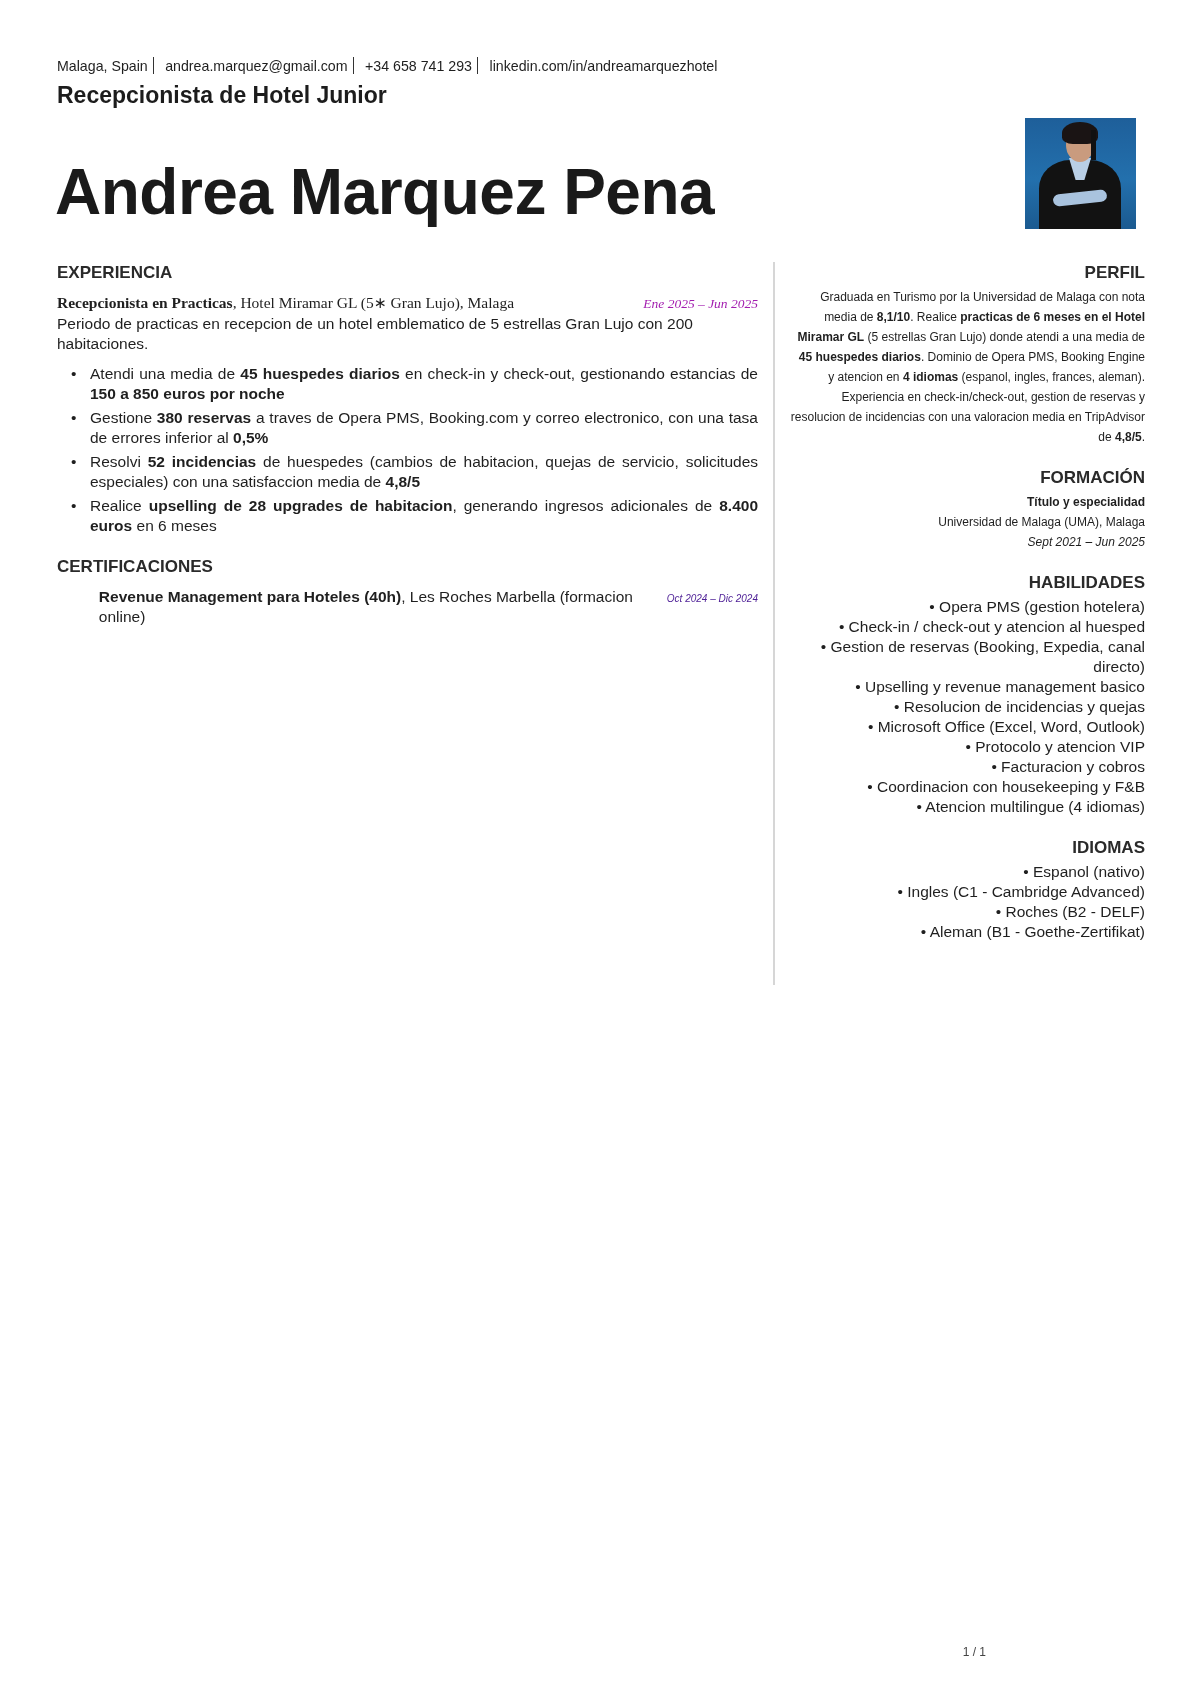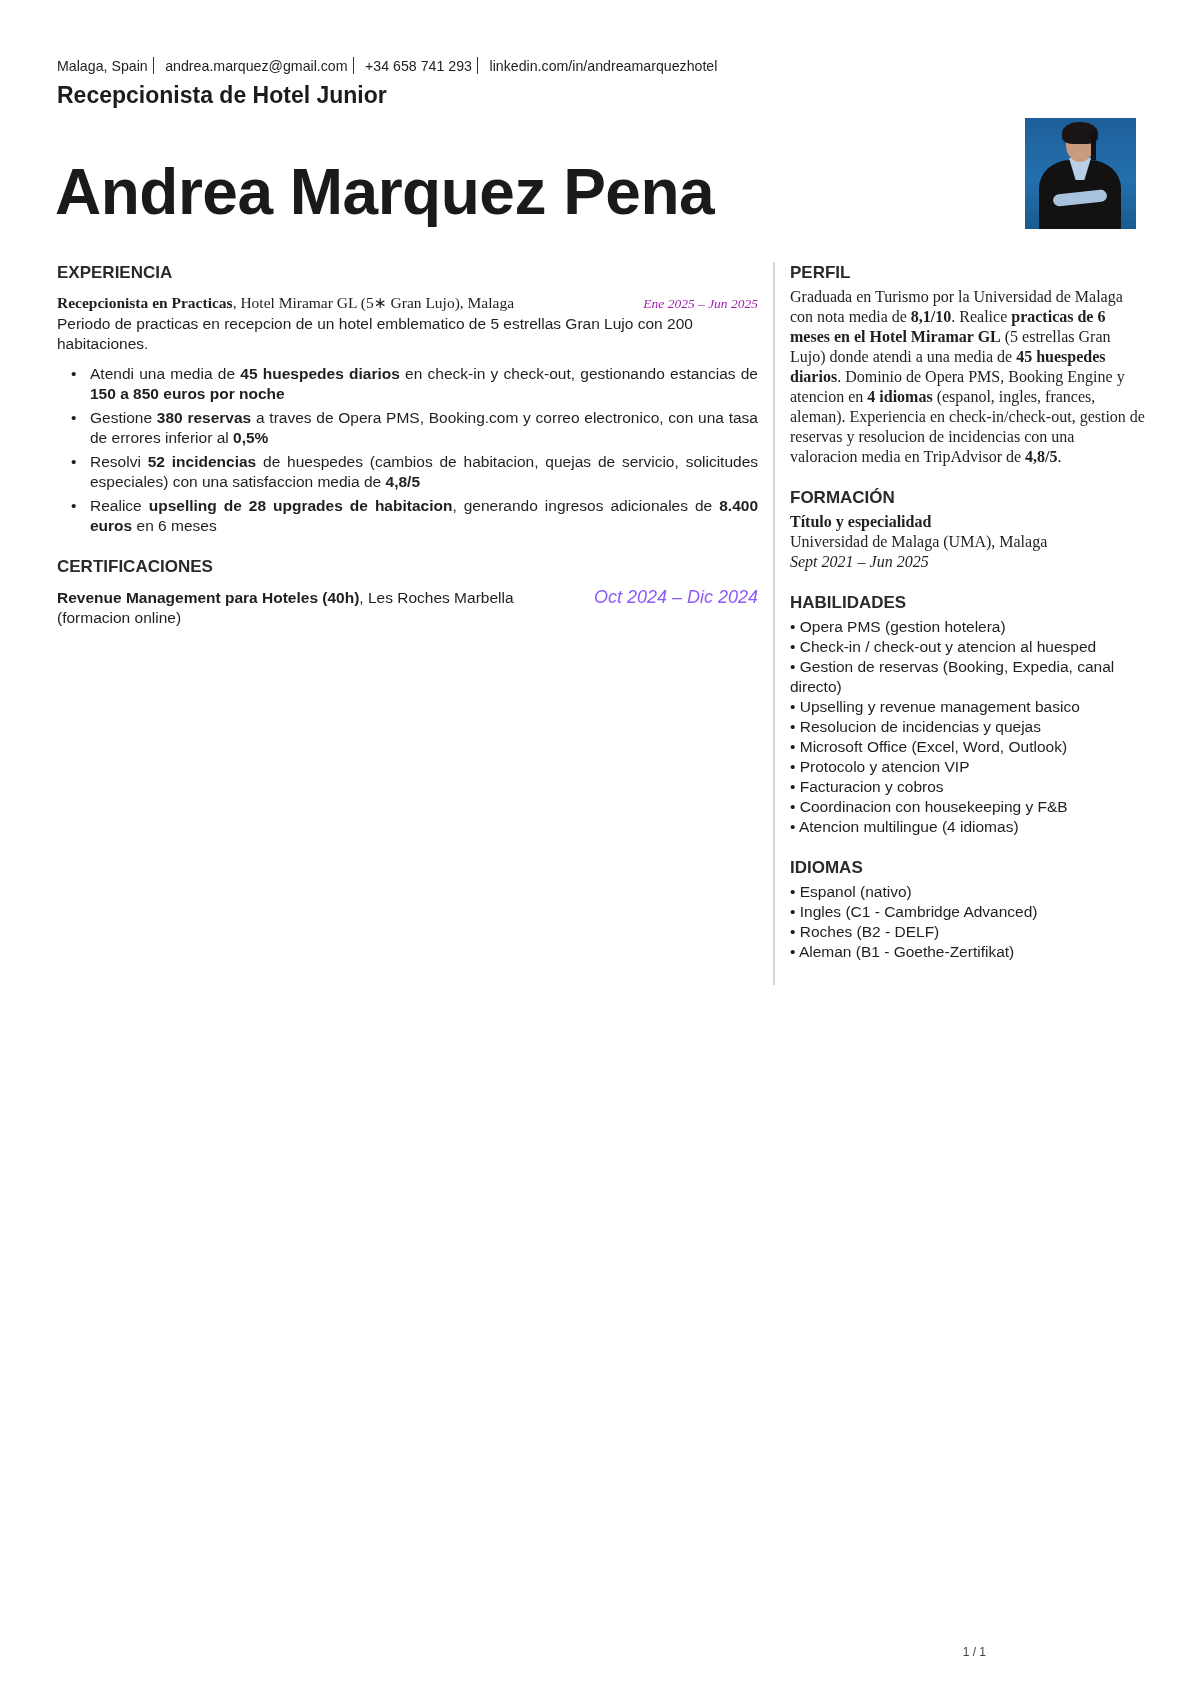--- a/index.html
+++ b/index.html
@@ -30,25 +30,25 @@
   .entry-head .role { font-weight: bold; }
   .entry-head .date { font-style: italic; font-size: 13.5px; color: #a21caf; white-space: nowrap; }
   .entry-desc { font-size: 15.5px; line-height: 20px; text-align: left; }
   ul.bullets { list-style: none; margin: 10px 0 0 0; padding: 0; }
   ul.bullets li { position: relative; padding-left: 33px; font-size: 15.5px; line-height: 20px; margin-bottom: 4px; text-align: justify; }
   ul.bullets li .dot { position: absolute; left: 14px; top: 0; }
   b { font-weight: bold; }
 
   .cert-head { display: flex; justify-content: flex-end; align-items: baseline; margin-top: 9px; font-size: 15.5px; line-height: 20px; }
   .cert-head .cert-text { max-width: 560px; }
-  .cert-head .date { font-style: italic; font-size: 18px; color: #8b5cf6; white-space: nowrap; margin-left: 8px; }
+  .cert-head .date { font-style: italic; font-size: 10px; color: #4c1d95; white-space: nowrap; margin-left: 8px; }
 
-  .r-section { margin-bottom: 20px; }
+  .r-section { margin-bottom: 20px; text-align: right; }
   .r-section .section-title { margin-bottom: 3px; }
-  .r-text { font-size: 16px; line-height: 20px; font-family: Liberation Serif, serif; }
+  .r-text { font-size: 12px; line-height: 20px; }
   .r-list div { font-size: 15.5px; line-height: 20px; }
   .italic { font-style: italic; }
 
   .page-num { position: absolute; left: 0; width: 986px; top: 1645px; text-align: right; font-size: 12px; color: #444; }
 </style>
 </head>
 <body>
 
 <div class="contact">
   <span class="item">Malaga, Spain</span><span class="sep"></span><span class="item">andrea.marquez@gmail.com</span><span class="sep"></span><span class="item">+34 658 741 293</span><span class="sep"></span><span class="item">linkedin.com/in/andreamarquezhotel</span>

